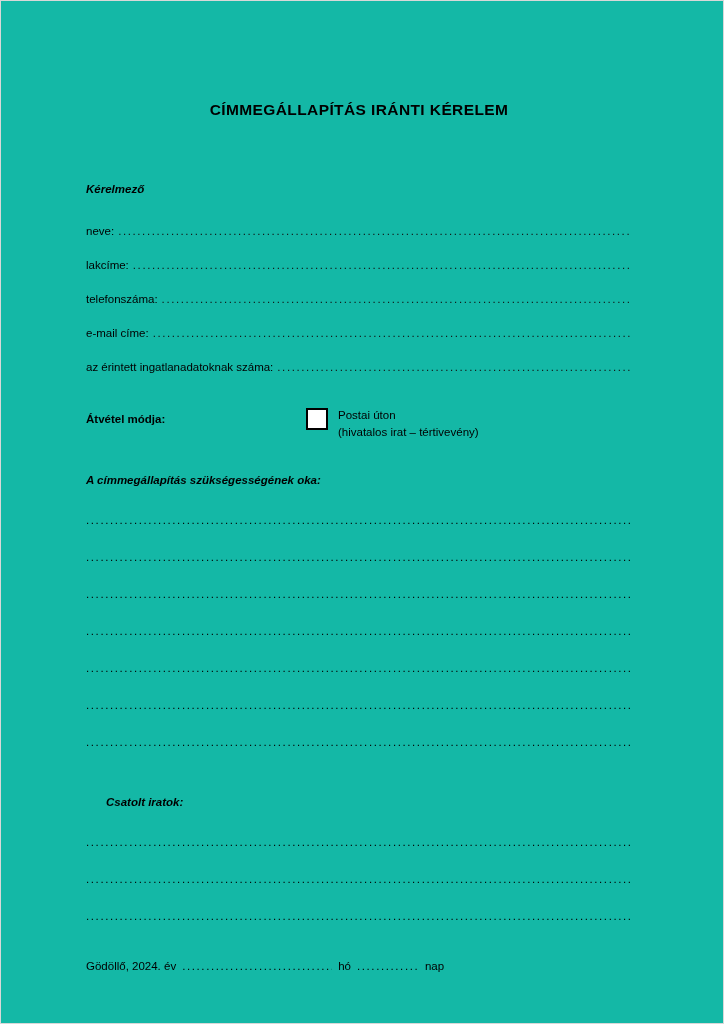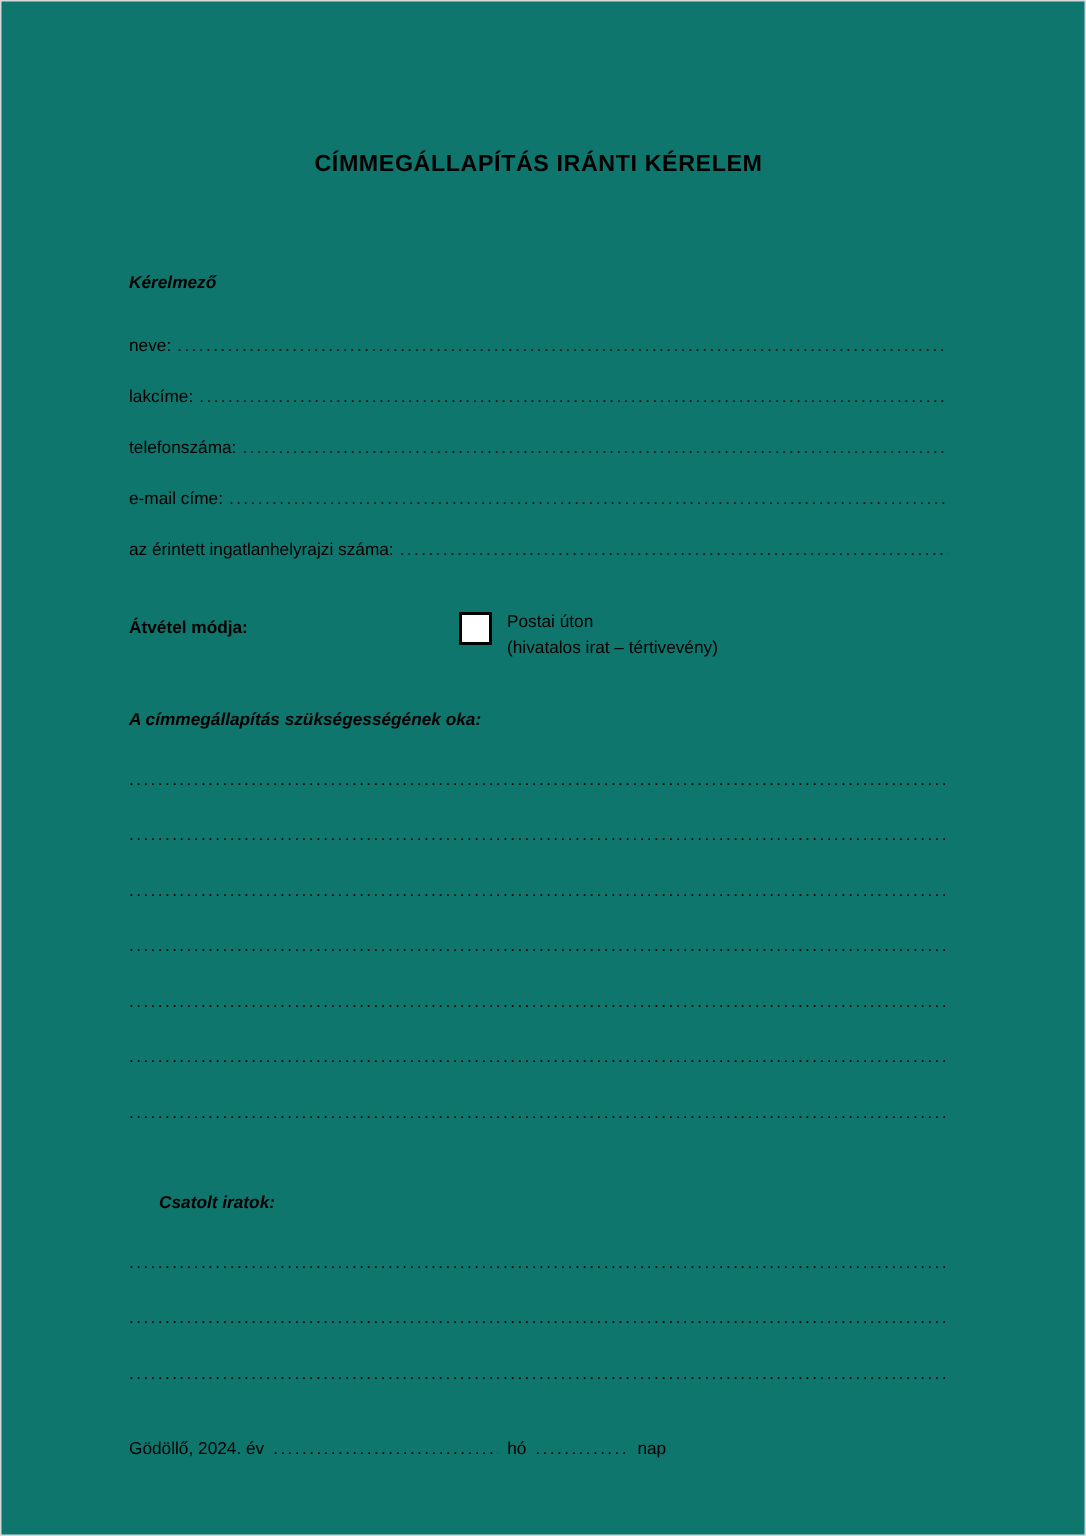--- a/index.html
+++ b/index.html
@@ -12,21 +12,21 @@
     height: 1024px;
     font-family: "Liberation Sans", sans-serif;
     color: #000000;
     position: relative;
     overflow: hidden;
   }
   .page {
     position: relative;
     width: 724px;
     height: 1024px;
-    background: #0f766e;
+    background: #14b8a6;
     box-sizing: border-box;
     border: 1px solid #d8d8d8;
   }
   .content {
     position: absolute;
     left: 85px;
     top: 0;
     width: 546px;
   }
   .doc-title {
@@ -158,21 +158,21 @@
       <span class="dots">..........................................................................................................</span>
     </div>
 
     <div class="field-row">
       <span class="field-label">e-mail címe:</span>
       <span class="dots">............................................................................................................</span>
     </div>
 
     <div class="field-row">
       <span class="field-label">az érintett ingatlan </span>
-      <span class="field-label bold">helyrajzi száma:</span>
+      <span class="field-label bold">adatoknak száma:</span>
       <span class="dots">.....................................................................................</span>
     </div>
 
     <div class="pickup-block">
       <div class="pickup-title">Átvétel módja:</div>
       <div class="option second">
         <div class="checkbox"></div>
         <div class="option-text">
           <div>Postai úton</div>
           <div>(hivatalos irat – tértivevény)</div>

